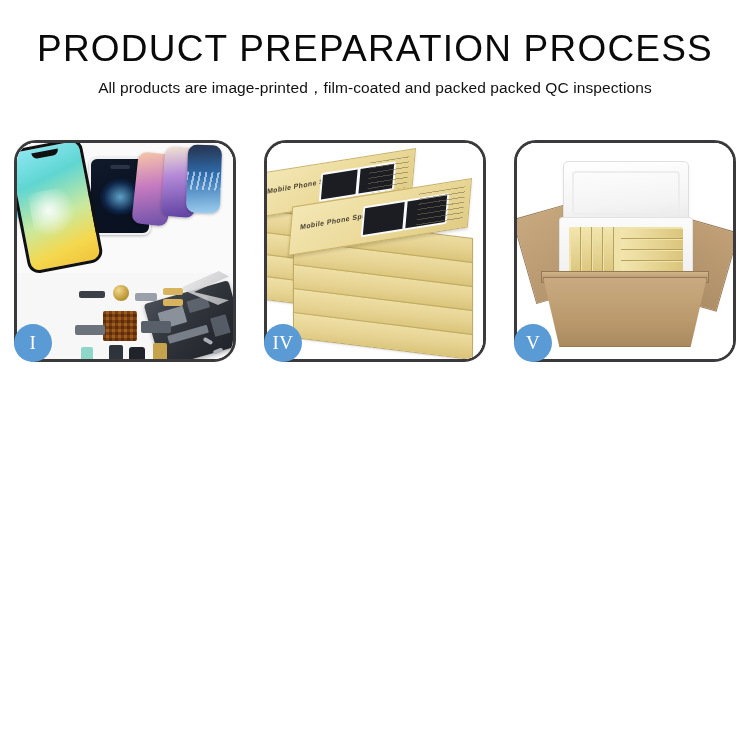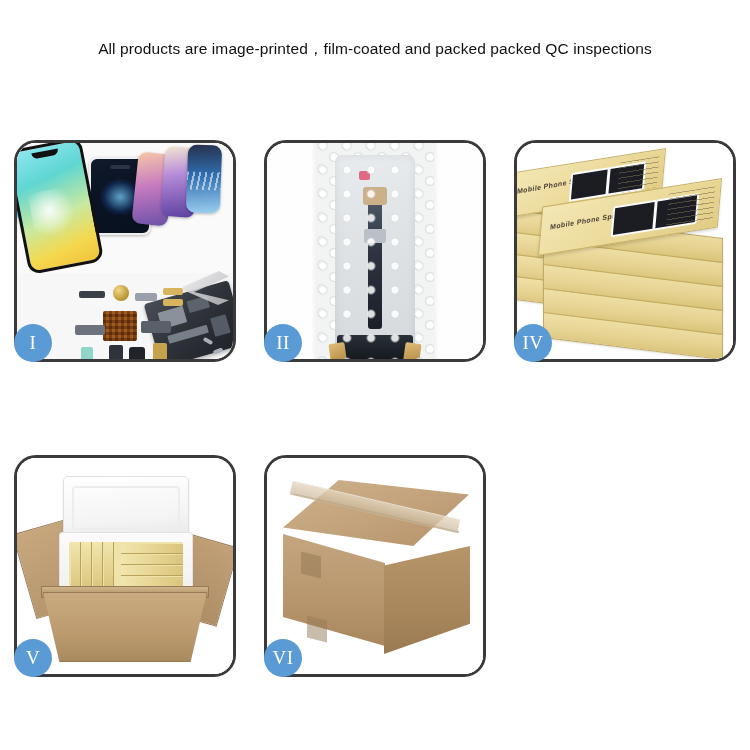--- a/index.html
+++ b/index.html
@@ -423,20 +423,21 @@
     position:absolute; left:10px; top:16px; width:200px; height:58px;
     background:linear-gradient(160deg,rgba(230,235,238,.8),rgba(255,255,255,0));
     clip-path:polygon(36% 0,100% 16%,74% 90%,0 62%);
     z-index:-1;
   }
 </style>
 </head>
 <body>
 
 <div id="header">
+  <div id="page-title">PRODUCT PREPARATION PROCESS</div>
   <div id="page-subtitle">All products are image-printed，film-coated and packed packed QC inspections</div>
 </div>
 
 <div id="panel-grid">
 
   <div class="panel">
     <div class="panel-clip">
       <div class="scene-parts">
         <div class="band"></div>
         <div class="phone-screen oled-blue"></div>
@@ -464,37 +465,20 @@
         <div class="chip c11"></div>
         <div class="chip c12"></div>
         <div class="chip c13"></div>
         <div class="chip c14"></div>
         <div class="tweezer"></div>
       </div>
     </div>
     <div class="badge">I</div>
   </div>
 
-  <div class="panel">
-    <div class="panel-clip">
-      <div class="scene-bubble">
-        <div class="bubble-bag">
-          <div class="lcd-inside">
-            <div class="pink-mark"></div>
-          </div>
-          <div class="flex-cable"></div>
-          <div class="ic-bottom"></div>
-          <div class="gold-tab gt-l"></div>
-          <div class="gold-tab gt-r"></div>
-          <div class="bubble-overlay"></div>
-        </div>
-      </div>
-    </div>
-    <div class="badge">II</div>
-  </div>
 
 
   <div class="panel">
     <div class="panel-clip">
       <div class="scene-stack">
         <div class="kbox kb-r1"></div>
         <div class="kbox kb-r2"></div>
         <div class="kbox kb-r3"></div>
         <div class="kbox kb-r4"></div>
         <div class="kbox kb-r5"></div>
@@ -538,29 +522,14 @@
           <span class="yrow" style="top:24px"></span>
           <span class="yrow" style="top:35px"></span>
         </div>
         <div class="carton-rim"></div>
         <div class="carton-body"></div>
       </div>
     </div>
     <div class="badge">V</div>
   </div>
 
-  <div class="panel">
-    <div class="panel-clip">
-      <div class="scene-sealed">
-        <div class="sb-shadow"></div>
-        <div class="sb-top"></div>
-        <div class="sb-front"></div>
-        <div class="sb-side"></div>
-        <div class="sb-seam"></div>
-        <div class="sb-tape"></div>
-        <div class="sb-tab1"></div>
-        <div class="sb-tab2"></div>
-      </div>
-    </div>
-    <div class="badge">VI</div>
-  </div>
 
 </div>
 
 </body></html>

